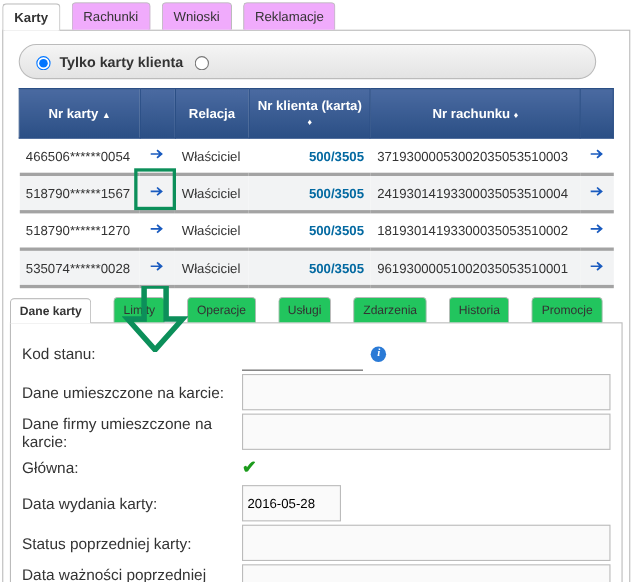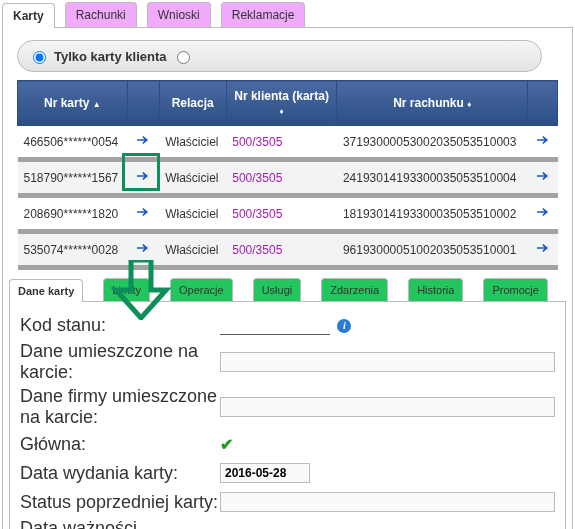--- a/index.html
+++ b/index.html
@@ -62,27 +62,27 @@
     color: #fff;
     font-weight: bold;
     padding: 8px 6px;
     border: 1px solid #2b4f85;
     text-align: center;
     white-space: nowrap;
     margin-top: 12px;
   }
   .cards-table tbody td {
     padding: 5px 6px;
-    border-bottom: 5px solid #a3a3a3;
+    border-bottom: 3px solid #a3a3a3;
     white-space: nowrap;
   }
   .cards-table tbody tr:nth-child(even) td {
     background: #f2f3f4;
   }
-  .link-cell { color: #a21caf; font-weight: normal; cursor: pointer; }
+  .link-cell { color: #0369a1; font-weight: bold; cursor: pointer; text-align: right; }
   .sort-ind { font-size: 8px; display: inline-block; line-height: 8px; }
   
   .arrow-icon {
     display: inline-flex;
     align-items: center;
     justify-content: center;
     width: 18px;
     height: 18px;
     color: #1a5bbf;
     cursor: pointer;
@@ -126,33 +126,32 @@
   }
   .field-row {
     display: flex;
     align-items: center;
     min-height: 26px;
     margin-bottom: 3px;
   }
   .field-label {
     width: 200px;
     flex: 0 0 200px;
-    font-size: 18px;
+    font-size: 14px;
   }
   .field-value {
     flex: 1;
   }
   .field-value input[type=text] {
     width: 100%;
-    height: 20px;
+    height: 33px;
     border: 1px solid #bbb;
     padding: 1px 4px;
     font-size: 12px;
     background: #fafafa;
-    font-weight: bold;
   }
   .field-value.code input[type=text] { width: 110px; }
   .field-value.date input[type=text] { width: 90px; }
   .info-icon {
     display: inline-block;
     width: 14px;
     height: 14px;
     border-radius: 50%;
     background: #2a7ad6;
     color: #fff;
@@ -238,21 +237,21 @@
             <td>Właściciel</td>
             <td class="link-cell">500/3505</td>
             <td>24193014193300035053510004</td>
             <td style="text-align:center"><span class="arrow-icon">
                 <svg viewBox="0 0 24 24">
                   <path fill="#1a5bbf" d="M4 11h10l-3-3 1.4-1.4L18.8 12l-6.4 5.4L11 16l3-3H4z"></path>
                 </svg>
               </span></td>
           </tr>
           <tr>
-            <td>208690******1820</td>
+            <td>518790******1270</td>
             <td style="text-align:center"><span class="arrow-icon row-arrow">
                 <svg viewBox="0 0 24 24">
                   <path fill="#1a5bbf" d="M4 11h10l-3-3 1.4-1.4L18.8 12l-6.4 5.4L11 16l3-3H4z"></path>
                 </svg>
               </span></td>
             <td>Właściciel</td>
             <td class="link-cell">500/3505</td>
             <td>18193014193300035053510002</td>
             <td style="text-align:center"><span class="arrow-icon">
                 <svg viewBox="0 0 24 24">

